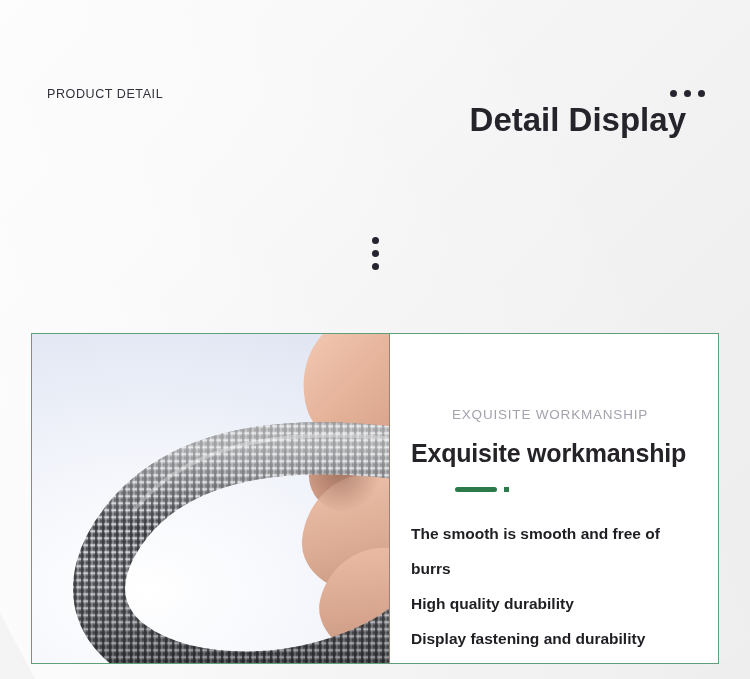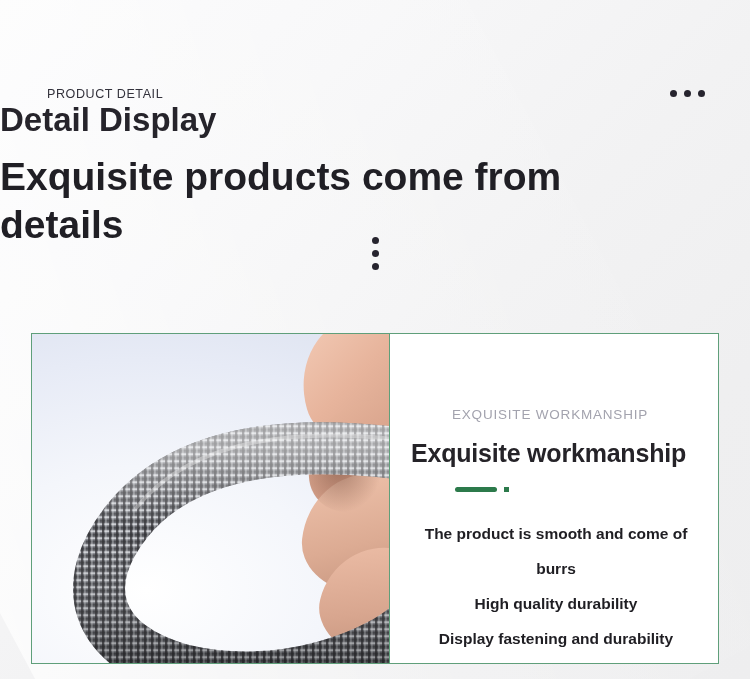--- a/index.html
+++ b/index.html
@@ -74,21 +74,21 @@
     border-radius: 50%;
     background: #26242e;
   }
 
   
   .titles {
     position: absolute;
     left: 0;
     top: 98px;
     width: 686px;
-    text-align: left;
+    text-align: right;
     z-index: 3;
   }
   .title-main {
     font-size: 33px;
     font-weight: bold;
     color: #26242b;
     letter-spacing: 0px;
     line-height: 44px;
     font-family: "Liberation Sans", sans-serif;
   }
@@ -175,21 +175,20 @@
     width: 358px;
     height: 331px;
   }
 
   
   .panel {
     position: relative;
     flex: 1 1 auto;
     padding: 0;
     background: #ffffff;
-    text-align: center;
   }
   .panel-eyebrow {
     position: absolute;
     left: 62px;
     top: 73px;
     font-size: 13.5px;
     letter-spacing: 0.8px;
     color: #a3a3ae;
     font-family: "Liberation Sans", sans-serif;
     white-space: nowrap;
@@ -249,21 +248,20 @@
     <div class="eyebrow-label">PRODUCT DETAIL</div>
     <div class="dots-h">
       <i></i>
       <i></i>
       <i></i>
     </div>
   </div>
 
   <div class="titles">
     <div class="title-main">Detail Display</div>
-    <div class="title-sub">Exquisite products come from details</div>
   </div>
 
   <div class="dots-v">
     <i></i>
     <i></i>
     <i></i>
   </div>
 
   <div class="card">
 
@@ -309,21 +307,21 @@
     </div>
 
     <div class="panel">
       <div class="panel-eyebrow">EXQUISITE WORKMANSHIP</div>
       <div class="panel-title">Exquisite workmanship</div>
       <div class="panel-divider">
         <span class="bar"></span>
         <span class="pip"></span>
       </div>
       <div class="features">
-        <div class="feature-line">The product is smooth and come of burrs</div>
+        <div class="feature-line">The smooth is smooth and free of burrs</div>
         <div class="feature-line">High quality durability</div>
         <div class="feature-line">Display fastening and durability</div>
       </div>
     </div>
 
   </div>
 
 </div>
 
 </body></html>

